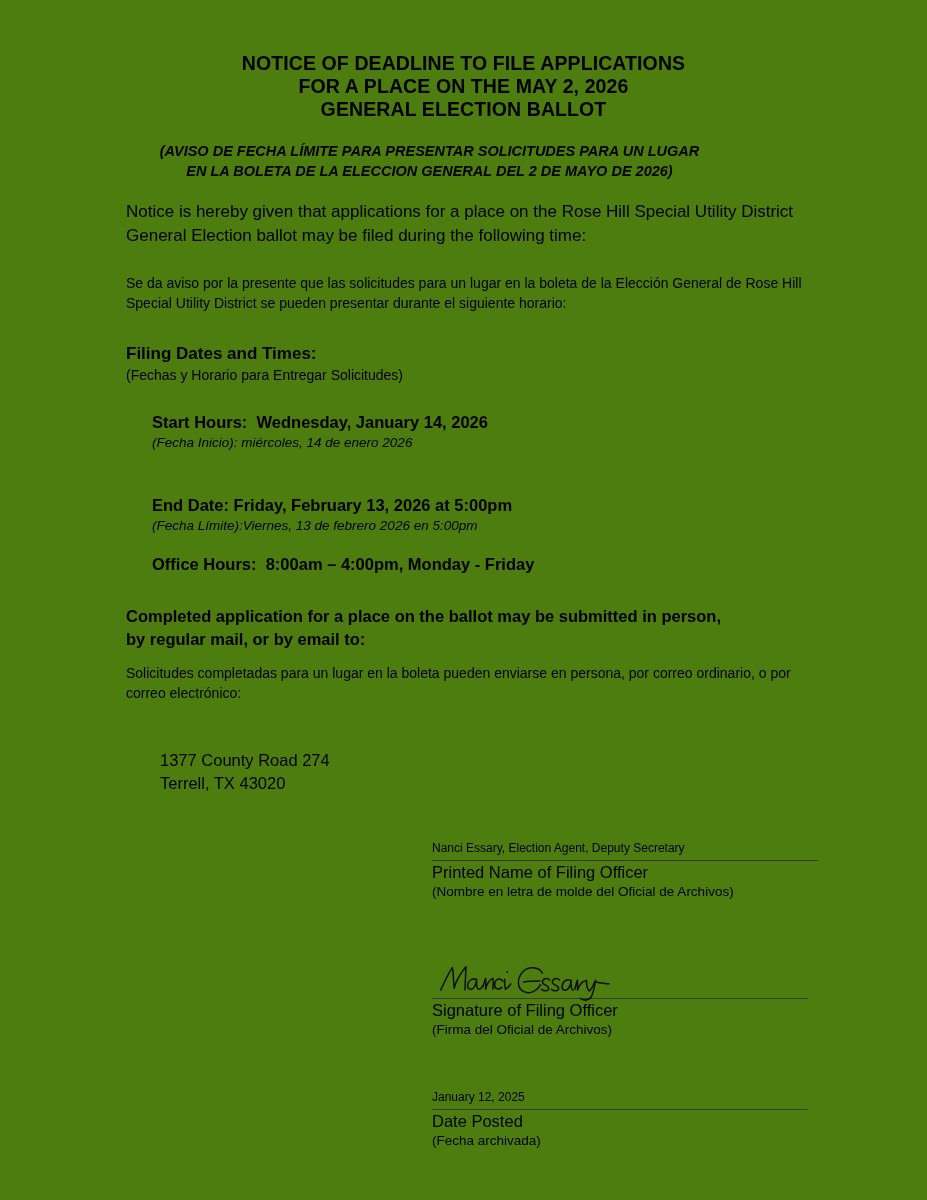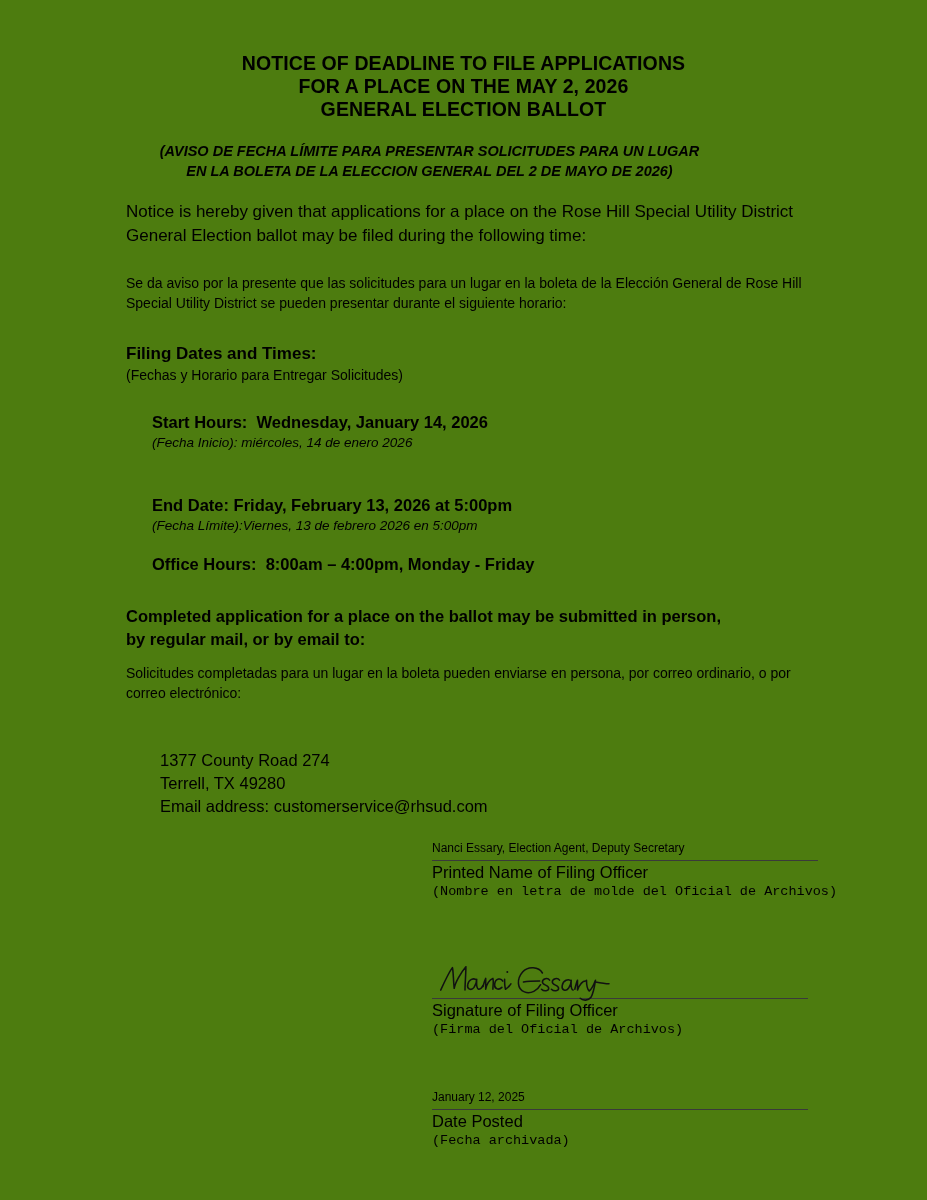--- a/index.html
+++ b/index.html
@@ -135,21 +135,20 @@
   }
   .sig-rule.wide { width: 386px; }
   .sig-caption {
     font-size: 16.5px;
     line-height: 21px;
     padding-top: 1px;
   }
   .sig-caption-es {
     font-size: 13.5px;
     line-height: 18px;
-    font-family: Liberation Mono, monospace;
   }
 
   .sig-script-row {
     position: relative;
     height: 34px;
   }
   .sig-script {
     position: absolute;
     left: 6px;
     bottom: -4px;
@@ -214,22 +213,21 @@
     <p class="heading-bold-2">Completed application for a place on the ballot may be submitted in person,</p>
     <p class="heading-bold-2">by regular mail, or by email to:</p>
     <div class="gap-12"></div>
     <p class="para-es">Solicitudes completadas para un lugar en la boleta pueden enviarse en persona, por correo ordinario, o por correo electrónico:</p>
 
     <div class="gap-30"></div>
     <div class="gap-16"></div>
 
     <div class="address-block">
       <div>1377 County Road 274</div>
-      <div>Terrell, TX 49280</div>
-      <div>Email address: customerservice@rhsud.com</div>
+      <div>Terrell, TX 43020</div>
     </div>
   </div>
 
   <div class="sig-area">
 
     <div class="sig-group">
       <div class="sig-value">Nanci Essary, Election Agent, Deputy Secretary</div>
       <div class="sig-rule wide"></div>
       <div class="sig-caption">Printed Name of Filing Officer</div>
       <div class="sig-caption-es">(Nombre en letra de molde del Oficial de Archivos)</div>

